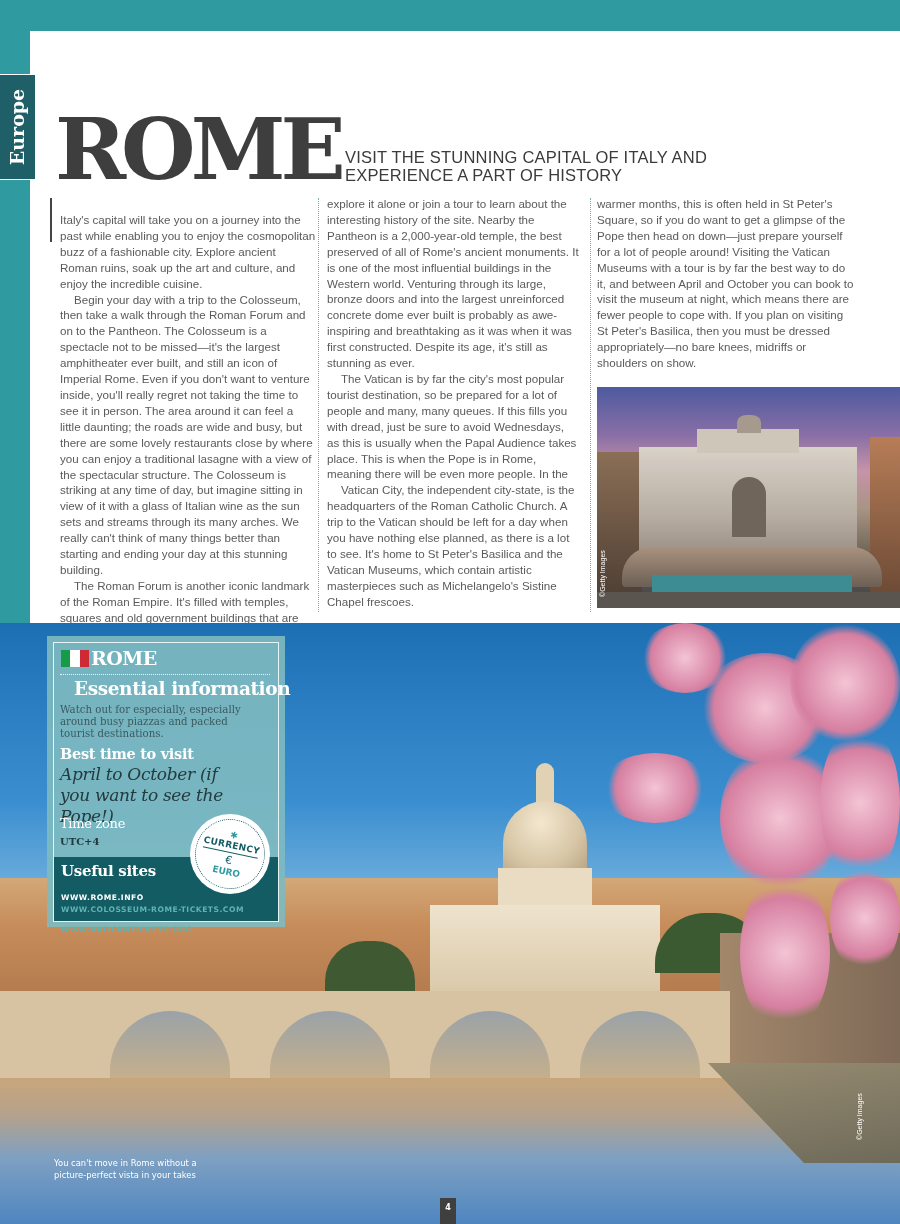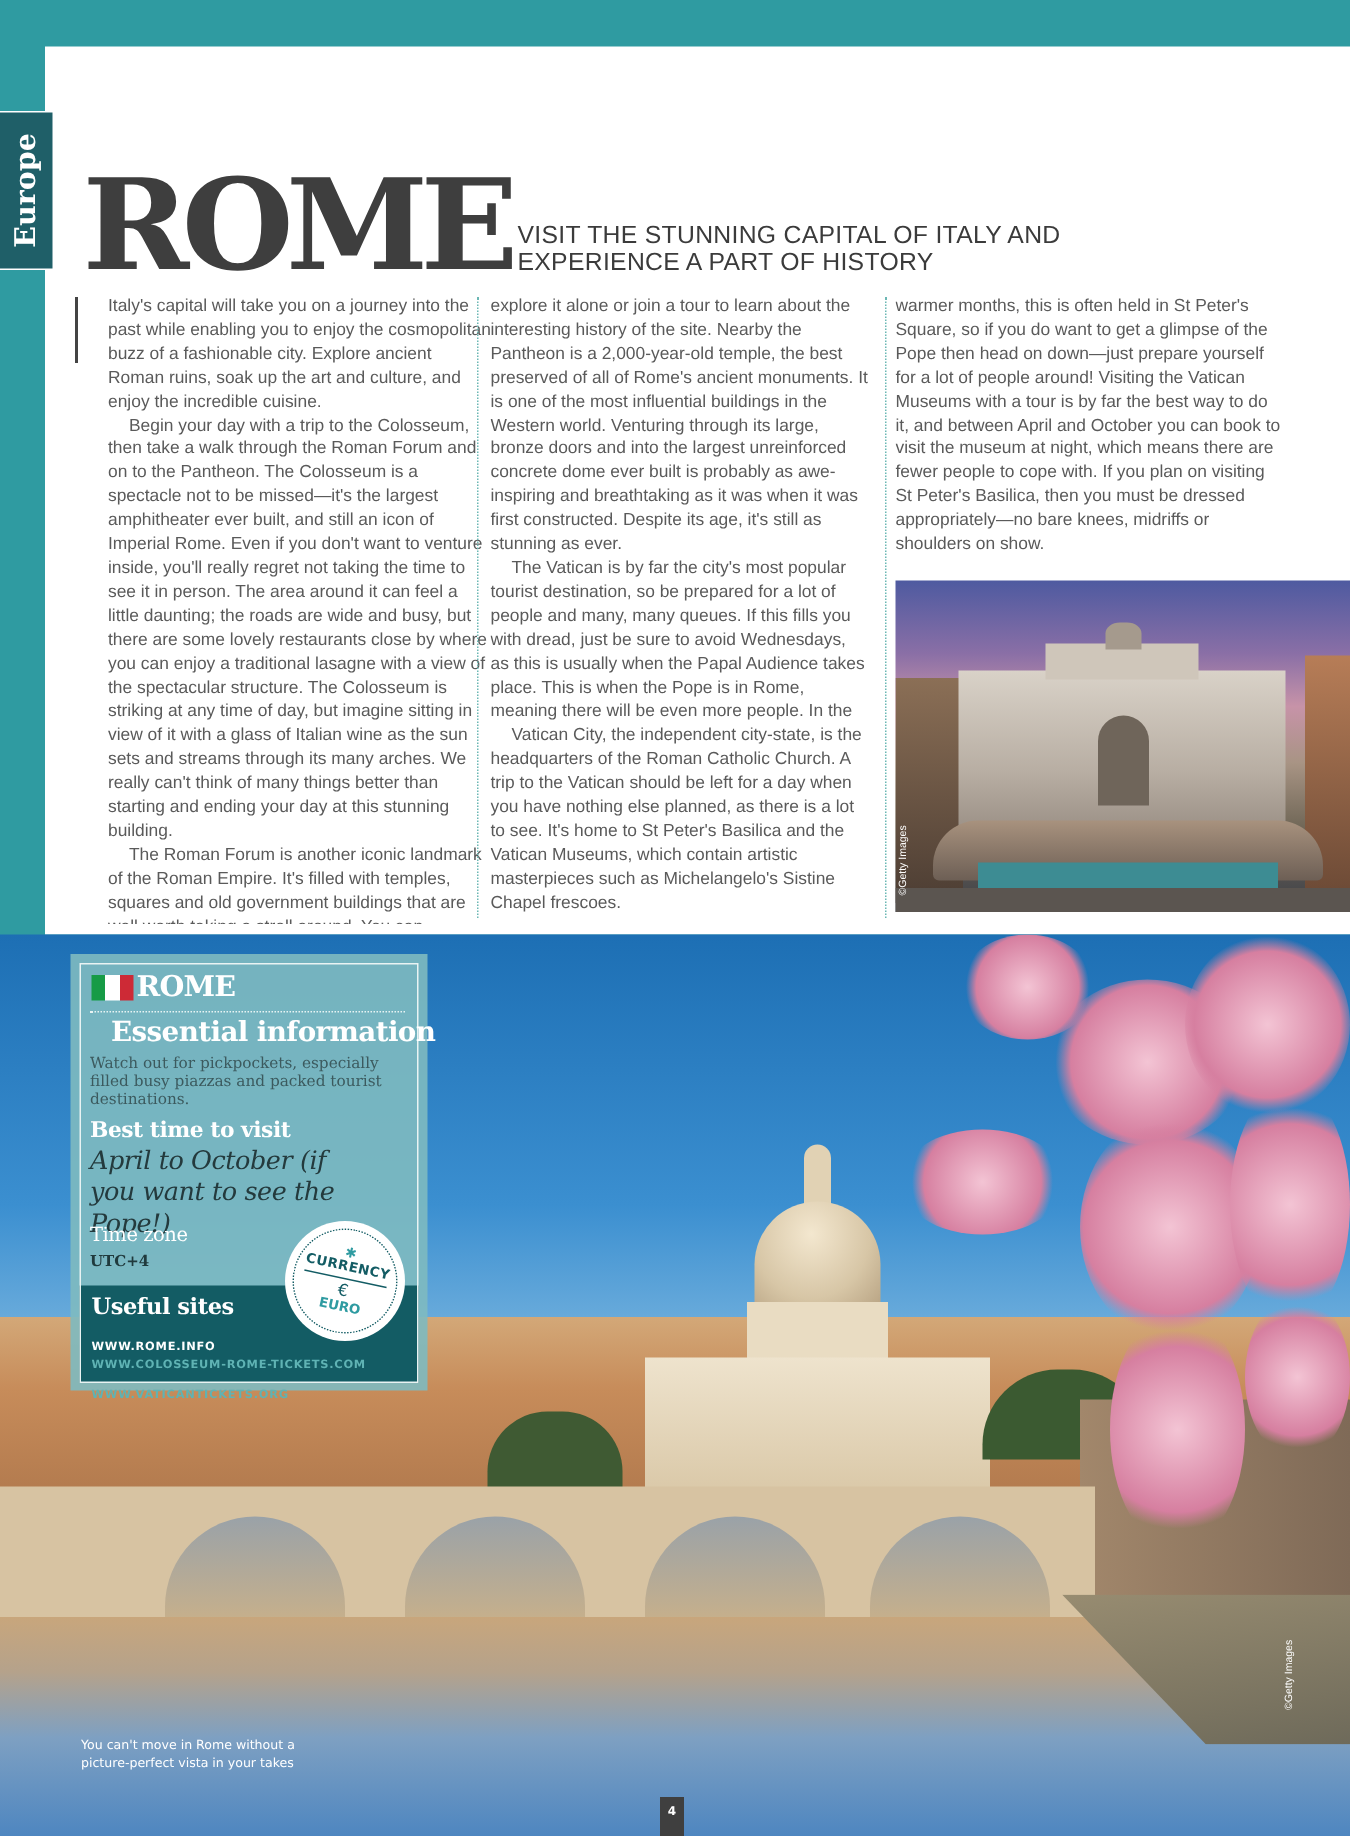--- a/index.html
+++ b/index.html
@@ -32,21 +32,21 @@
       color: #3b3b3b; letter-spacing: 0.2px;
     }
 
     .col {
       position: absolute; top: 196px; height: 420px;
       font-family: "Liberation Sans", sans-serif; font-size: 11.6px; line-height: 15.9px;
       color: #5a5a5a; text-align: left; overflow: hidden;
     }
     .col p { margin: 0; }
     .col p + p { text-indent: 14px; }
-    .col1 { left: 72px; width: 256px; }
+    .col1 { left: 60px; width: 256px; margin-top: 16px; }
     .col2 { left: 327px; width: 252px; }
     .col3 { left: 597px; width: 258px; }
     .col-rule { position: absolute; top: 198px; height: 414px; border-left: 1px dotted #6bb7b4; }
     .rule1 { left: 318px; }
     .rule2 { left: 590px; }
     .dropcap-bar { position: absolute; left: 50px; top: 198px; width: 2px; height: 44px; background: #444; }
 
     
     .trevi {
       position: absolute; left: 597px; top: 387px; width: 303px; height: 221px; overflow: hidden;
@@ -222,21 +222,21 @@
 <div class="info-dark"></div>
 <div class="info-box"></div>
 <div class="flag">
     <i></i>
     <i></i>
     <i></i>
   </div>
 <div class="info-city">ROME</div>
 <div class="info-divider"></div>
 <div class="info-heading">Essential information</div>
-<div class="info-warning">Watch out for pickpockets, especially filled busy piazzas and packed tourist destinations.</div>
+<div class="info-warning">Watch out for especially, especially around busy piazzas and packed tourist destinations.</div>
 <div class="label-best">Best time to visit</div>
 <div class="best-value">April to October (if you want to see the Pope!)</div>
 <div class="label-tz">Time zone</div>
 <div class="tz-value">UTC+4</div>
 <div class="label-sites">Useful sites</div>
 <a class="site site1">WWW.VATICANTICKETS.ORG</a>
 <a class="site site2">WWW.ROME.INFO</a>
 <a class="site site3">WWW.COLOSSEUM-ROME-TICKETS.COM</a>
 
 <div class="badge">

